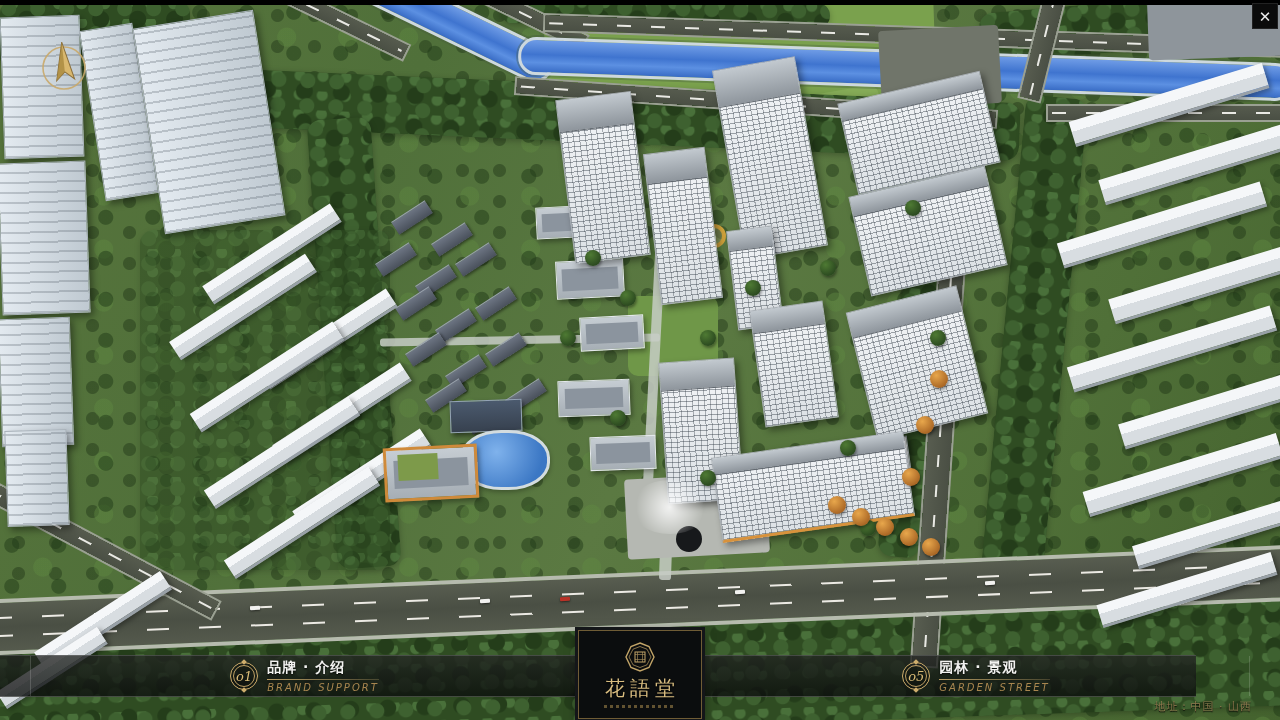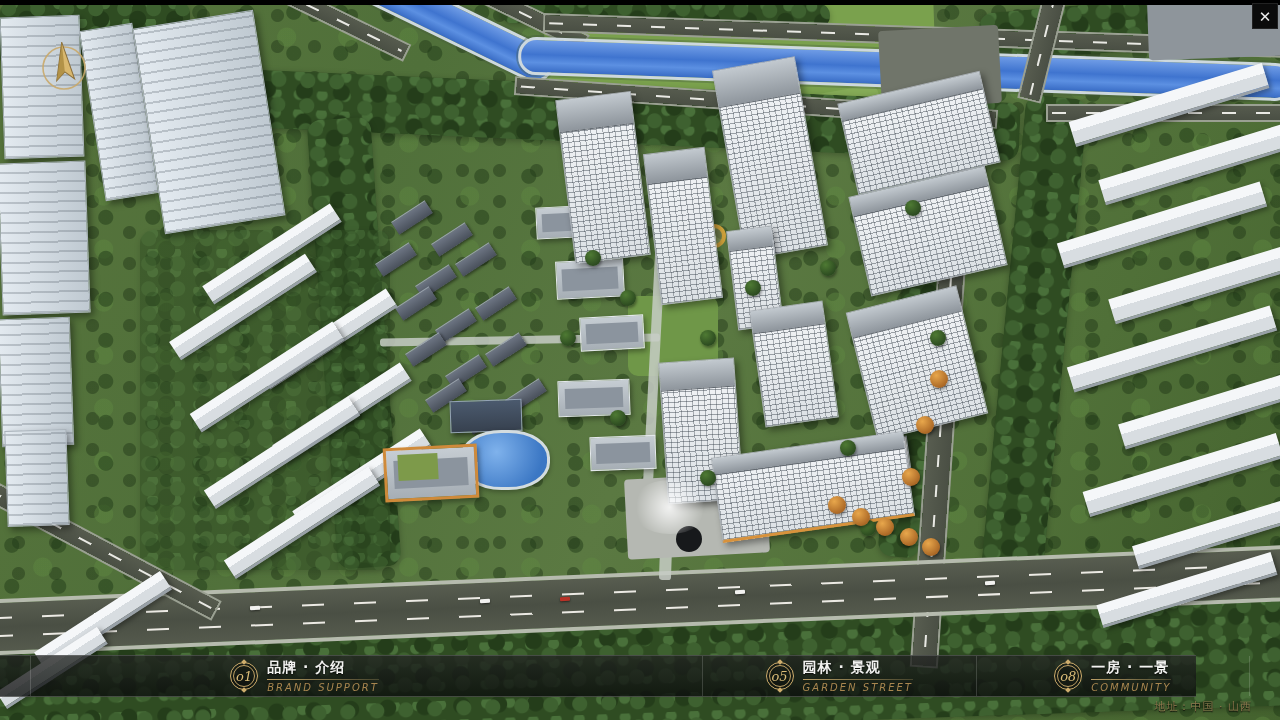--- a/index.html
+++ b/index.html
@@ -281,28 +281,28 @@
       <div class="nav-item">
         <span class="badge">
             <i>o5</i>
           </span>
         <span class="nav-text">
             <b class="cn">园林 · 景观</b>
             <span class="sep"></span>
             <small class="en">GARDEN STREET</small>
           </span>
       </div>
-      <div class="nav-item">
-        <span class="badge">
-            <i>o8</i>
-          </span>
-        <span class="nav-text">
-            <b class="cn">一房 · 一景</b>
-            <span class="sep"></span>
-            <small class="en">COMMUNITY</small>
-          </span>
-      </div>
     </div>
   </nav>
 
+  <div class="logopanel">
+    <svg class="emblem" width="30" height="30" viewBox="0 0 30 30">
+      <polygon points="15,1 24,4.5 29,15 24,25.5 15,29 6,25.5 1,15 6,4.5" fill="none" stroke="#c3a568" stroke-width="1.4"></polygon>
+      <polygon points="15,4.5 22,7.2 26,15 22,22.8 15,25.5 8,22.8 4,15 8,7.2" fill="none" stroke="#c3a568" stroke-width="0.8" opacity="0.85"></polygon>
+      <rect x="10" y="10" width="10" height="10" fill="none" stroke="#c3a568" stroke-width="1"></rect>
+      <path d="M12.5 10 v10 M17.5 10 v10 M10 12.5 h10 M10 17.5 h10" stroke="#c3a568" stroke-width="0.7" opacity="0.8"></path>
+    </svg>
+    <div class="title">花語堂</div>
+    <div class="tagbar"></div>
+  </div>
 
   <div class="address">地址：中国 · 山西</div>
 </div>
 
 </body></html>

